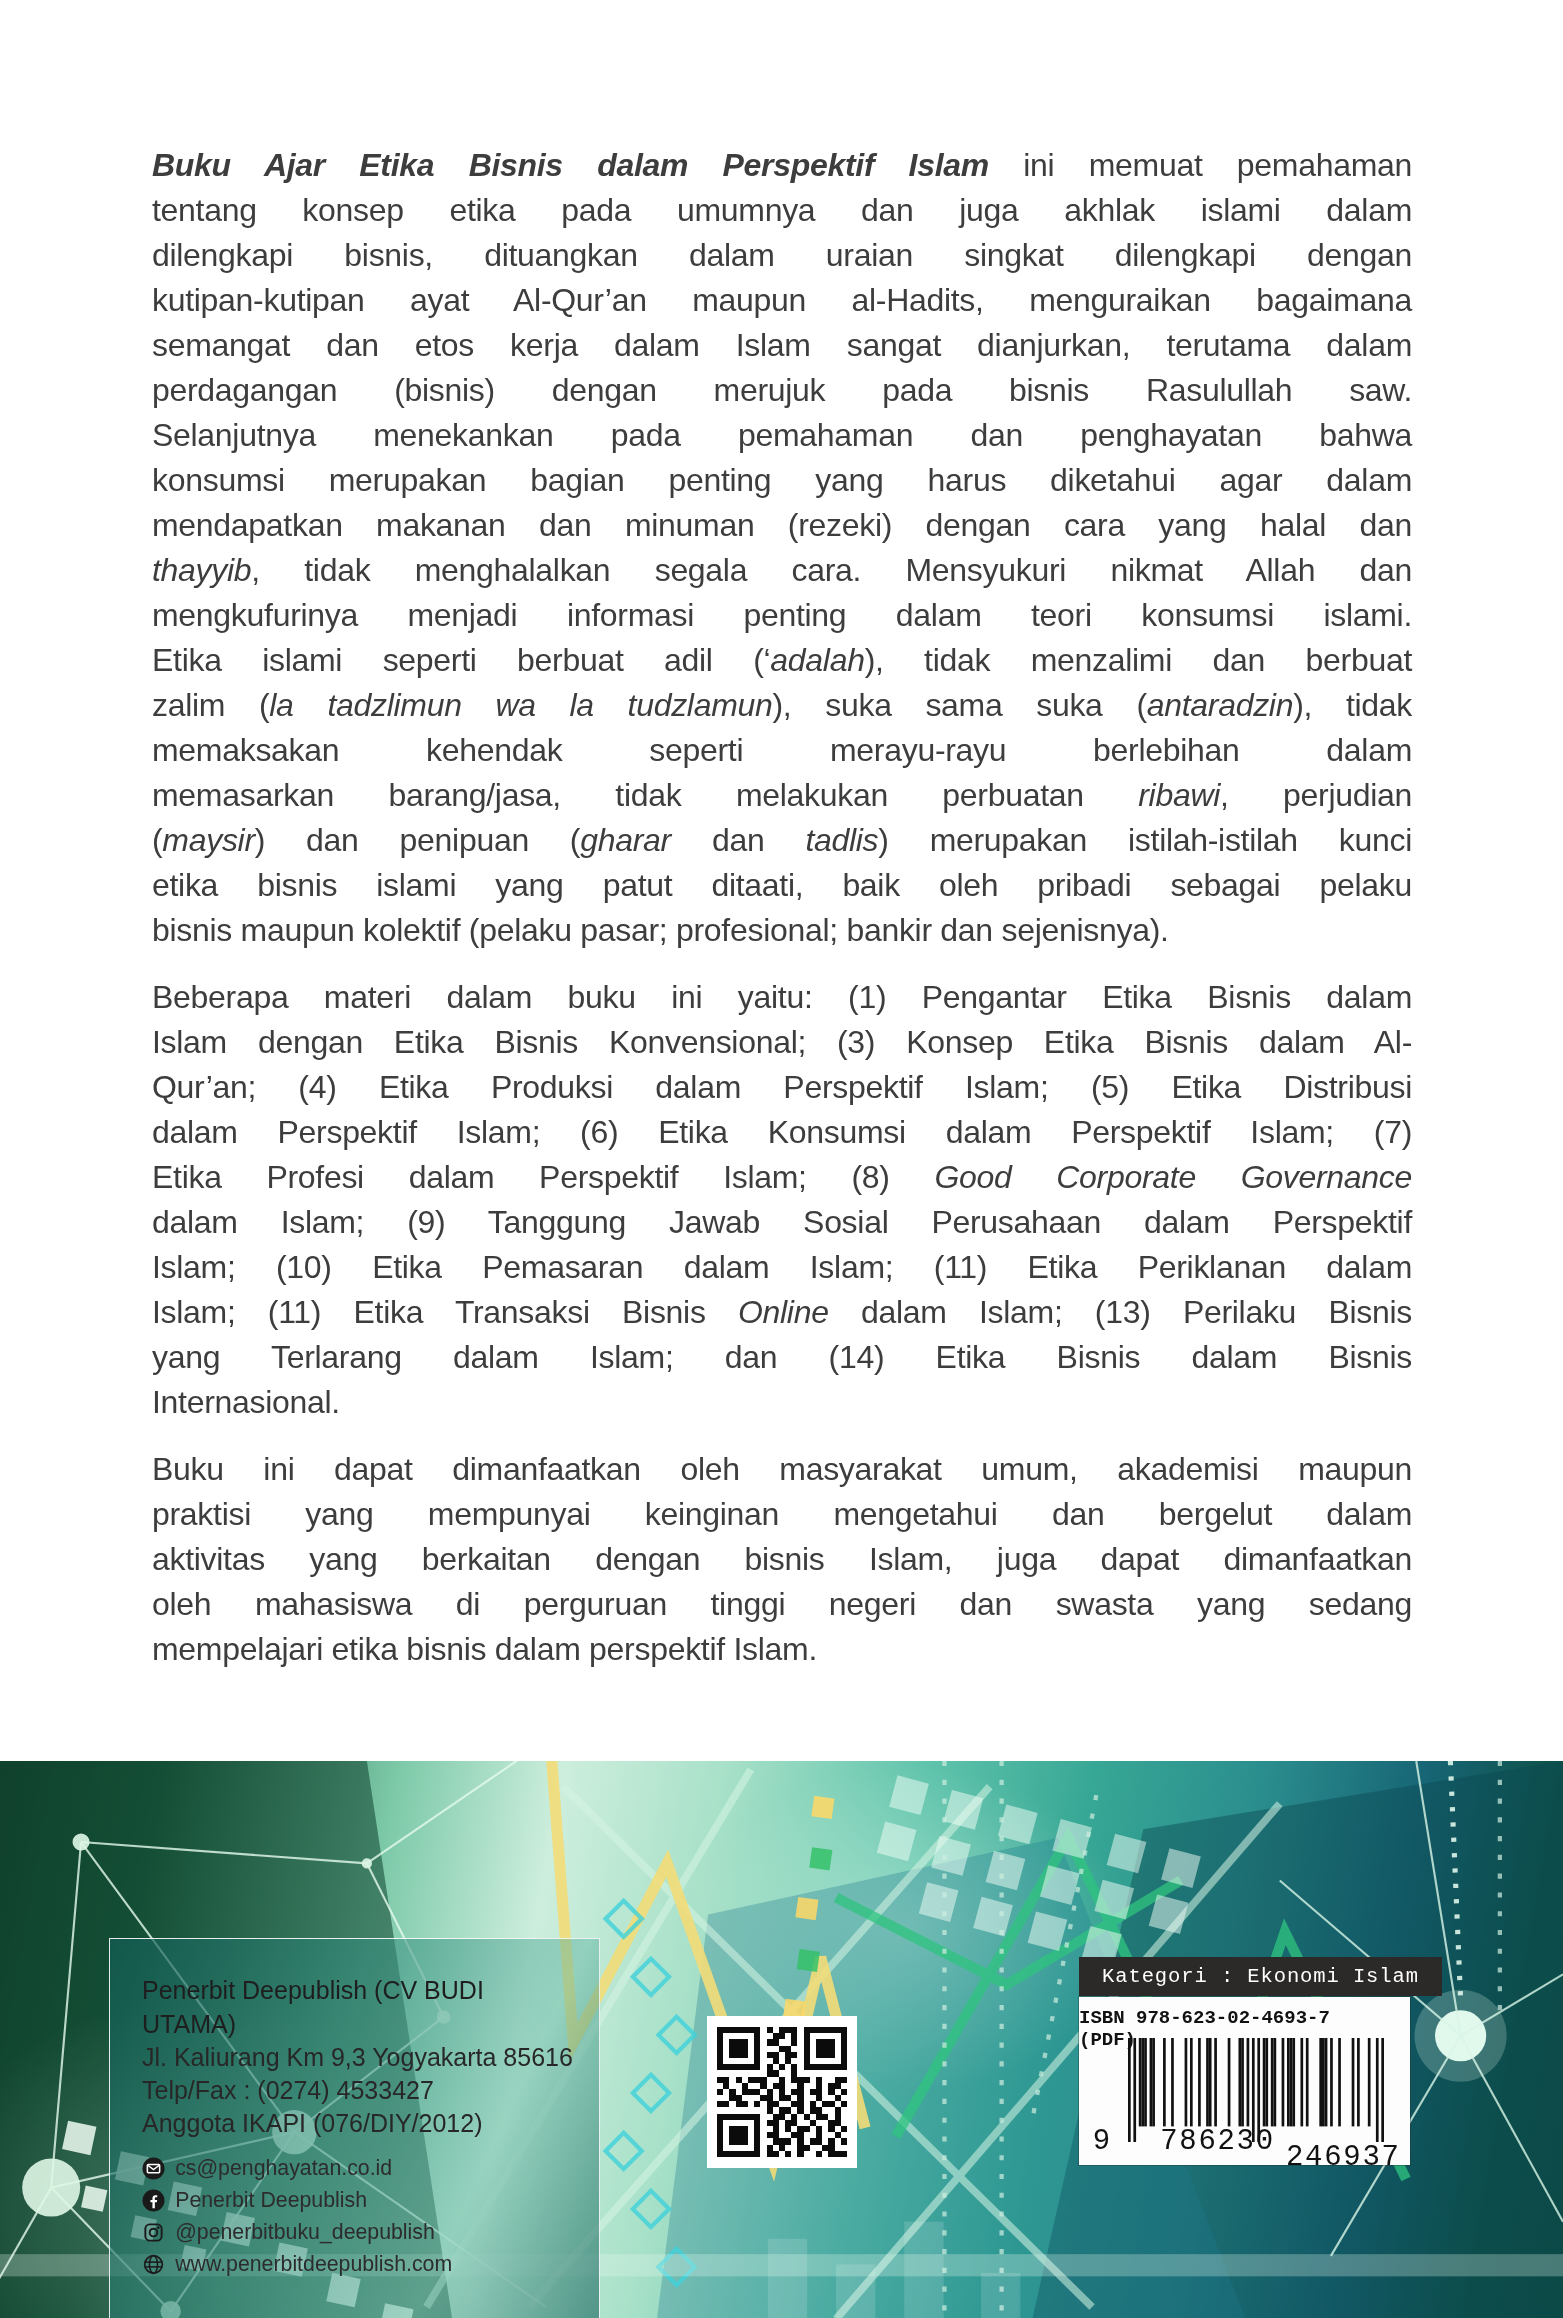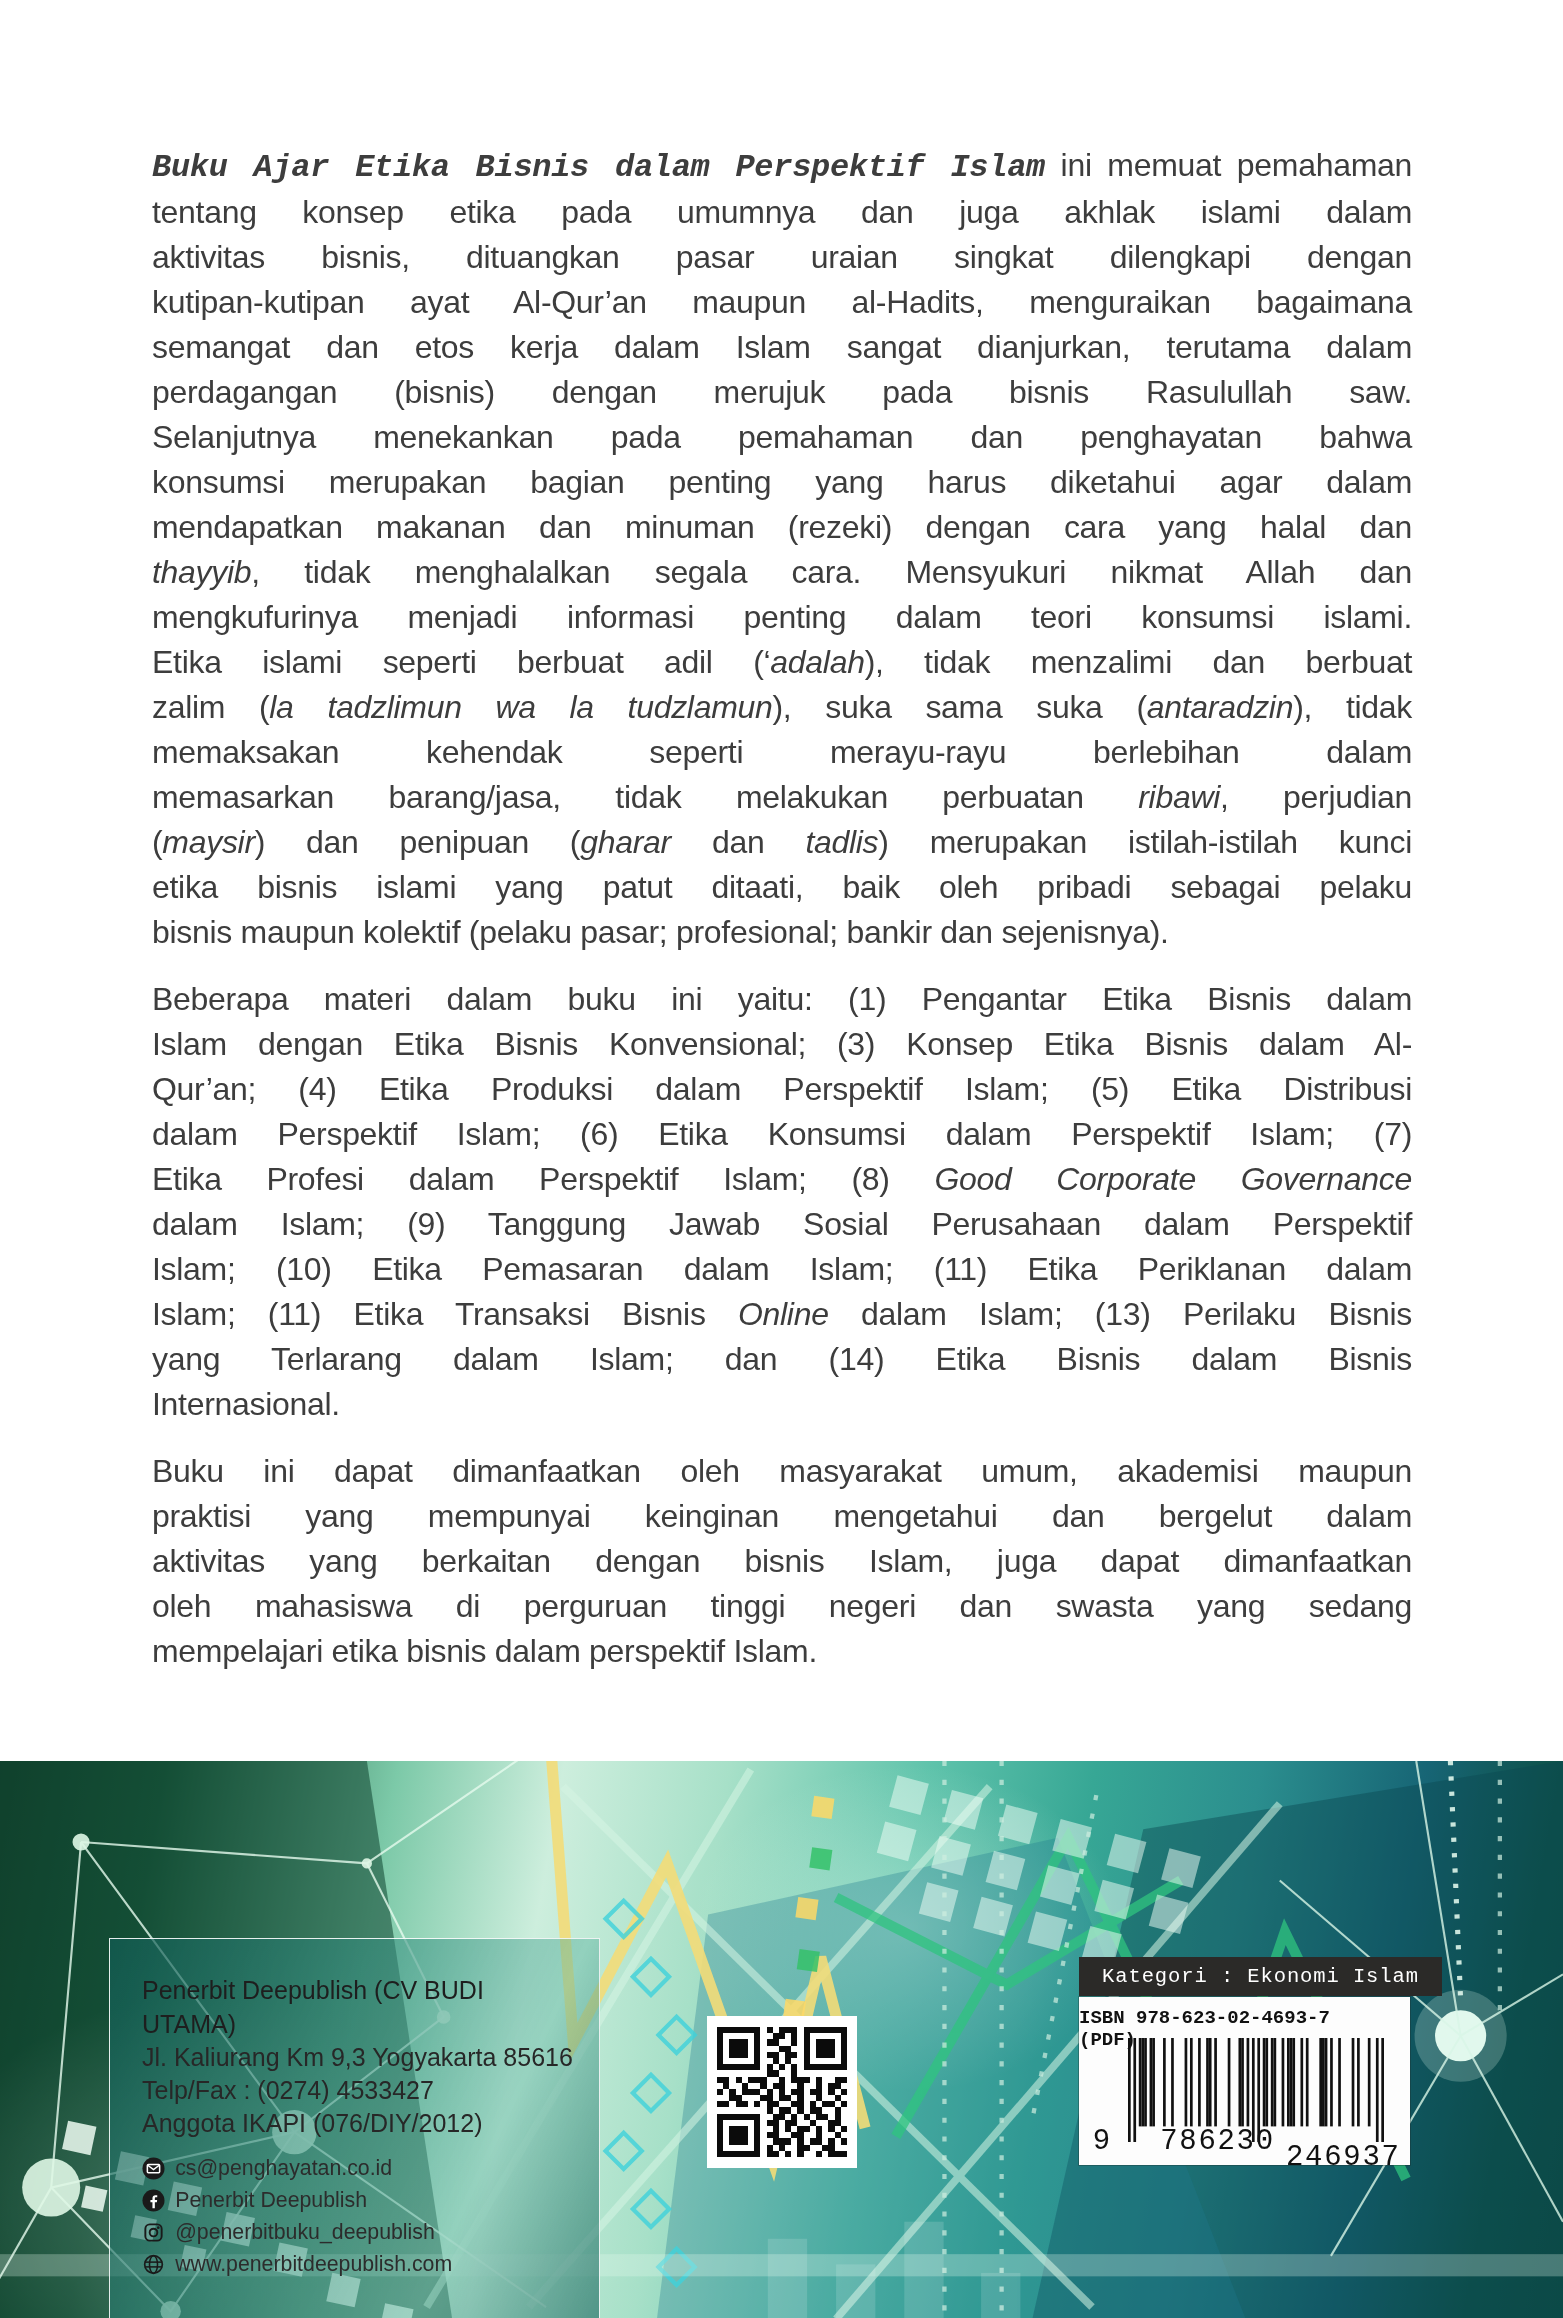--- a/index.html
+++ b/index.html
@@ -10,21 +10,21 @@
   
   .synopsis{
     position:absolute;left:152px;top:143px;width:1260px;
     color:#3d3d3d;font-size:32px;line-height:45px;letter-spacing:-0.3px;
   }
   .syn-para{margin:0 0 22px 0;}
   .syn-line{text-align:justify;text-align-last:justify;white-space:normal;}
   .syn-line.last{text-align-last:left;}
   .seg-n{font-style:normal;}
   .seg-i{font-style:italic;}
-  .seg-bi{font-style:italic;font-weight:700;font-family:Liberation Mono, monospace;}
+  .seg-bi{font-style:italic;font-weight:700;}
   
   .band{
     position:absolute;left:0;top:1761px;width:1563px;height:558px;
     background:
       radial-gradient(ellipse 444px 341px at 13% 80%, rgba(235,255,243,.50), rgba(235,255,243,0) 62%),
       radial-gradient(ellipse 358px 273px at 58% 30%, rgba(225,250,235,.45), rgba(225,250,235,0) 60%),
       linear-gradient(100deg,#123f2a 0%,#1b5c3e 10%,#7cc9a8 24%,#cdeedd 34%,#a7e0c8 44%,#5fc3ab 56%,#37a795 66%,#2b8e8e 76%,#176575 86%,#0e5148 94%,#0c4a3e 100%);
   }
   .band-svg{position:absolute;inset:0;width:100%;height:100%;}
   
@@ -67,21 +67,21 @@
 </style>
 </head>
 <body>
 
 <div class="page">
 
   <div class="synopsis">
       <div class="syn-para">
         <div class="syn-line"><span class="seg-bi">Buku Ajar Etika Bisnis dalam Perspektif Islam</span><span class="seg-n"> ini memuat pemahaman</span></div>
         <div class="syn-line"><span class="seg-n">tentang konsep etika pada umumnya dan juga akhlak islami dalam</span></div>
-        <div class="syn-line"><span class="seg-n">aktivitas bisnis, dituangkan pasar uraian singkat dilengkapi dengan</span></div>
+        <div class="syn-line"><span class="seg-n">dilengkapi bisnis, dituangkan dalam uraian singkat dilengkapi dengan</span></div>
         <div class="syn-line"><span class="seg-n">kutipan-kutipan ayat Al-Qur’an maupun al-Hadits, menguraikan bagaimana</span></div>
         <div class="syn-line"><span class="seg-n">semangat dan etos kerja dalam Islam sangat dianjurkan, terutama dalam</span></div>
         <div class="syn-line"><span class="seg-n">perdagangan (bisnis) dengan merujuk pada bisnis Rasulullah saw.</span></div>
         <div class="syn-line"><span class="seg-n">Selanjutnya menekankan pada pemahaman dan penghayatan bahwa</span></div>
         <div class="syn-line"><span class="seg-n">konsumsi merupakan bagian penting yang harus diketahui agar dalam</span></div>
         <div class="syn-line"><span class="seg-n">mendapatkan makanan dan minuman (rezeki) dengan cara yang halal dan</span></div>
         <div class="syn-line"><span class="seg-i">thayyib</span><span class="seg-n">, tidak menghalalkan segala cara. Mensyukuri nikmat Allah dan</span></div>
         <div class="syn-line"><span class="seg-n">mengkufurinya menjadi informasi penting dalam teori konsumsi islami.</span></div>
         <div class="syn-line"><span class="seg-n">Etika islami seperti berbuat adil (‘</span><span class="seg-i">adalah</span><span class="seg-n">), tidak menzalimi dan berbuat</span></div>
         <div class="syn-line"><span class="seg-n">zalim (</span><span class="seg-i">la tadzlimun wa la tudzlamun</span><span class="seg-n">), suka sama suka (</span><span class="seg-i">antaradzin</span><span class="seg-n">), tidak</span></div>

